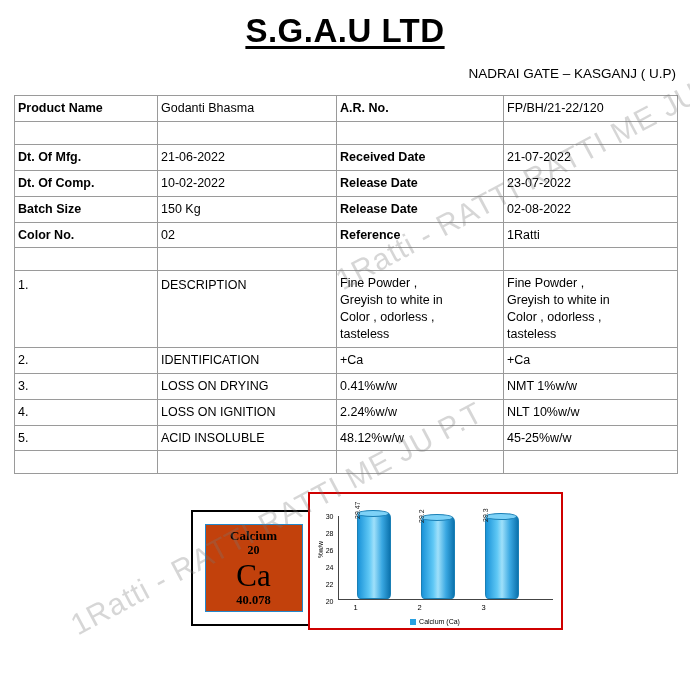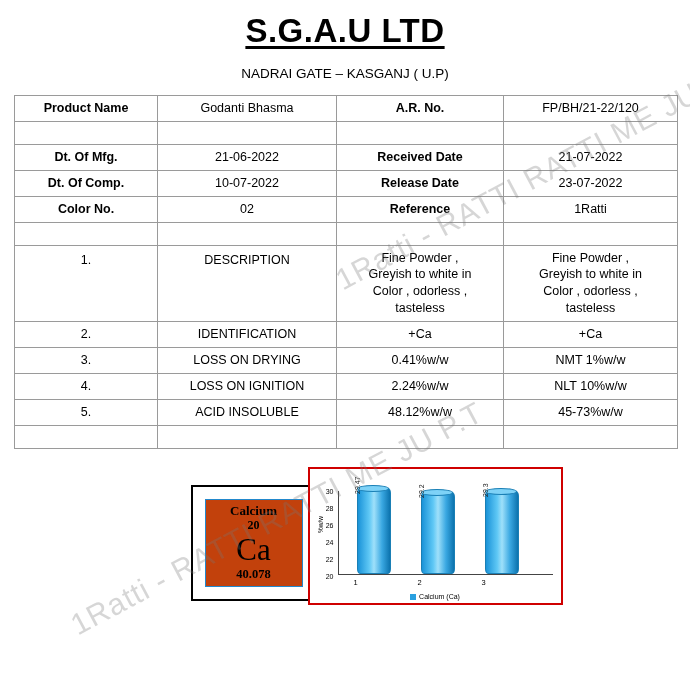--- a/index.html
+++ b/index.html
@@ -54,21 +54,21 @@
   .company-title {
     text-align: center;
     font-size: 33px;
     font-weight: bold;
     letter-spacing: 0.5px;
     margin-top: 12px;
     text-decoration: underline;
     text-underline-offset: 4px;
   }
   .company-address {
-    text-align: center;
+    text-align: right;
     font-size: 13.5px;
     margin-top: 16px;
   }
   .cert-title {
     text-align: center;
     font-size: 13.5px;
     font-weight: bold;
     margin-top: 16px;
     text-decoration: underline;
     text-underline-offset: 3px;
@@ -79,21 +79,20 @@
     margin: 14px auto 0 auto;
     border-collapse: collapse;
     table-layout: fixed;
     position: relative;
     z-index: 2;
   }
   table.doc td {
     border: 1px solid #9a9a9a;
     font-size: 12.5px;
     padding: 4px 3px;
-    text-align: center;
     vertical-align: middle;
     line-height: 1.35;
     background: transparent;
   }
   td.bold { font-weight: bold; }
   .c1 { width: 136px; }
   .c2 { width: 172px; }
   .c3 { width: 160px; }
   .c4 { width: 167px; }
   .row-h { height: 25px; }
@@ -260,23 +259,29 @@
       <td></td>
     </tr>
     <tr class="row-h">
       <td class="c1 bold">Dt. Of Mfg.</td>
       <td class="c2">21-06-2022</td>
       <td class="c3 bold">Received Date</td>
       <td class="c4">21-07-2022</td>
     </tr>
     <tr class="row-h">
       <td class="c1 bold">Dt. Of Comp.</td>
-      <td class="c2">10-07-2022</td>
+      <td class="c2">10-02-2022</td>
       <td class="c3 bold">Release Date</td>
       <td class="c4">23-07-2022</td>
+    </tr>
+    <tr class="row-h">
+      <td class="c1 bold">Batch Size</td>
+      <td class="c2">150 Kg</td>
+      <td class="c3 bold">Release Date</td>
+      <td class="c4">02-08-2022</td>
     </tr>
     <tr class="row-h">
       <td class="c1 bold">Color No.</td>
       <td class="c2">02</td>
       <td class="c3 bold">Reference</td>
       <td class="c4">1Ratti</td>
     </tr>
     <tr class="gap-row">
       <td></td>
       <td></td>
@@ -310,21 +315,21 @@
     <tr class="row-tall">
       <td class="c1">4.</td>
       <td class="c2">LOSS ON IGNITION</td>
       <td class="c3">2.24%w/w</td>
       <td class="c4">NLT 10%w/w</td>
     </tr>
     <tr class="row-tall">
       <td class="c1">5.</td>
       <td class="c2">ACID INSOLUBLE</td>
       <td class="c3">48.12%w/w</td>
-      <td class="c4">45-73%w/w</td>
+      <td class="c4">45-25%w/w</td>
     </tr>
     <tr class="gap-row">
       <td></td>
       <td></td>
       <td></td>
       <td></td>
     </tr>
   </tbody>
     </table>
 

